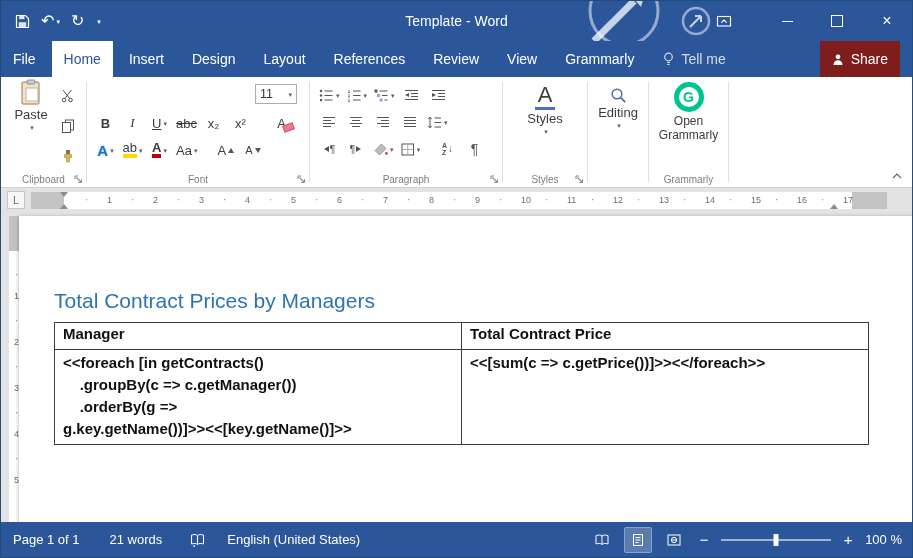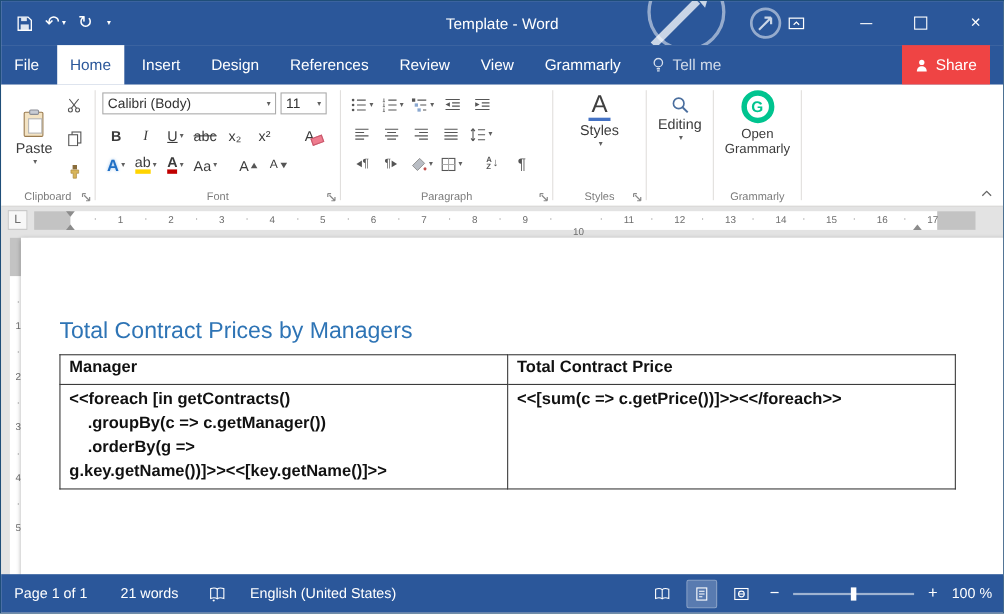--- a/index.html
+++ b/index.html
@@ -19,21 +19,21 @@
   .minbar{width:11px;height:1px;background:#fff;display:block;}
   .maxbox{width:10px;height:10px;border:1px solid #fff;display:block;}
   .dd{font-size:7px;color:#5f5f5f;margin-left:2px;line-height:1;}
   .titlebar .dd{color:#fff;}
 
   
   .tabrow{position:absolute;top:40px;left:0;right:0;height:36px;background:#2b579a;display:flex;align-items:stretch;color:#fff;font-size:14px;gap:4px;}
   .tab{padding:0 12px;display:flex;align-items:center;white-space:nowrap;}
   .tab.active{background:#fff;color:#2b579a;}
   .tab.tellme{color:rgba(255,255,255,.78);gap:6px;}
-  .tab.share{margin-left:auto;margin-right:12px;background:#ef4444;gap:6px;}
+  .tab.share{margin-left:auto;margin-right:12px;background:#7f1d1d;gap:6px;}
 
   
   .ribbon{position:absolute;top:76px;left:0;right:0;height:111px;background:#fff;border-bottom:1px solid #d2d0ce;box-sizing:border-box;}
   .rgroup{position:absolute;top:0;bottom:0;}
   .g-clipboard{left:0;width:85px;}
   .g-font{left:86px;width:222px;}
   .g-paragraph{left:309px;width:192px;}
   .g-styles{left:502px;width:84px;}
   .g-editing{left:587px;width:60px;}
   .g-grammarly{left:648px;width:79px;}
@@ -73,21 +73,21 @@
   .tri2.right{border-left:5px solid #555;}
   .pg{font-size:11px;color:#555;line-height:1;}
   .pg.big{font-size:14px;}
   .sortletters{display:flex;flex-direction:column;font-size:7px;line-height:7px;font-weight:bold;color:#555;}
   .sortarrow{font-size:10px;color:#555;margin-left:1px;line-height:1;}
   .styles-big{left:7px;top:6px;width:70px;height:76px;}
   .sA{font-size:22px;line-height:24px;color:#3f3f3f;border-bottom:3px solid #4472c4;padding:0 3px;}
   .editing-big{left:4px;top:10px;width:52px;height:70px;}
   .grammarly-big{left:4px;top:5px;width:71px;height:78px;}
   .gicon{width:30px;height:30px;border:5px solid #00c48f;border-radius:50%;display:flex;align-items:center;justify-content:center;color:#00c48f;font-weight:bold;font-size:14px;box-sizing:border-box;}
-  .paste-big{left:8px;top:22px;width:44px;height:78px;}
+  .paste-big{left:8px;top:2px;width:44px;height:78px;}
   .collapse-ribbon{position:absolute;right:8px;bottom:6px;width:14px;height:10px;display:flex;align-items:center;justify-content:center;}
 
   
   .docarea{position:absolute;top:187px;left:0;right:0;height:336px;background:#e3e3e3;overflow:hidden;}
   .tabsel{position:absolute;left:6px;top:3px;width:18px;height:18px;background:#f7f7f7;border:1px solid #c6c6c6;display:flex;align-items:center;justify-content:center;font-size:11px;color:#6e6e6e;box-sizing:border-box;}
   .hruler{position:absolute;left:30px;top:4px;width:856px;height:17px;background:#fff;}
   .hr-left{position:absolute;left:0;top:0;bottom:0;width:33px;background:#c3c3c3;}
   .hr-right{position:absolute;left:821px;top:0;bottom:0;right:0;background:#c3c3c3;}
   .hnum{position:absolute;top:3px;font-size:9px;color:#6e6e6e;}
   .hdot{position:absolute;top:2px;font-size:10px;color:#8a8a8a;}
@@ -172,20 +172,21 @@
           <span>×</span>
         </span>
     </div>
   </div>
 
   <div class="tabrow">
     <span class="tab">File</span>
     <span class="tab active">Home</span>
     <span class="tab">Insert</span>
     <span class="tab">Design</span>
+    <span class="tab">Layout</span>
     <span class="tab">References</span>
     <span class="tab">Review</span>
     <span class="tab">View</span>
     <span class="tab">Grammarly</span>
     <span class="tab tellme">
       <svg width="13" height="14" viewBox="0 0 13 14">
           <circle cx="6.5" cy="5" r="3.8" fill="none" stroke="rgba(255,255,255,.8)" stroke-width="1.2"></circle>
           <path d="M5 10.5 H8 M5.3 12.5 H7.7" stroke="rgba(255,255,255,.8)" stroke-width="1.2"></path>
         </svg>
       <span>Tell me</span>
@@ -235,24 +236,20 @@
       <div class="glabel">Clipboard</div>
       <span class="launcher">
         <svg width="9" height="9" viewBox="0 0 9 9">
             <path d="M1 1 H4 M1 1 V4 M2.5 2.5 L7.5 7.5 M7.5 7.5 V4.2 M7.5 7.5 H4.2" stroke="#8a8a8a" fill="none" stroke-width="1.1"></path>
           </svg>
       </span>
     </div>
     <div class="gdiv" style="left:85px"></div>
 
     <div class="rgroup g-font">
-      <div class="combo fontname">
-        <span>Calibri (Body)</span>
-        <span class="dd">▾</span>
-      </div>
       <div class="combo fontsize">
         <span>11</span>
         <span class="dd">▾</span>
       </div>
       <div class="frow frow2">
         <span class="sbtn fb">B</span>
         <span class="sbtn fi">I</span>
         <span class="sbtn">
             <span class="fu">U</span>
             <span class="dd">▾</span>
@@ -482,21 +479,21 @@
           <span class="hnum" style="left: 260px;">5</span>
           <span class="hdot" style="left: 238px;">·</span>
           <span class="hnum" style="left: 306px;">6</span>
           <span class="hdot" style="left: 284px;">·</span>
           <span class="hnum" style="left: 352px;">7</span>
           <span class="hdot" style="left: 330px;">·</span>
           <span class="hnum" style="left: 398px;">8</span>
           <span class="hdot" style="left: 376px;">·</span>
           <span class="hnum" style="left: 444px;">9</span>
           <span class="hdot" style="left: 422px;">·</span>
-          <span class="hnum" style="left: 490px; margin-top: 11px;">10</span>
+          <span class="hnum" style="left: 490px;">10</span>
           <span class="hdot" style="left: 468px;">·</span>
           <span class="hnum" style="left: 536px;">11</span>
           <span class="hdot" style="left: 514px;">·</span>
           <span class="hnum" style="left: 582px;">12</span>
           <span class="hdot" style="left: 560px;">·</span>
           <span class="hnum" style="left: 628px;">13</span>
           <span class="hdot" style="left: 606px;">·</span>
           <span class="hnum" style="left: 674px;">14</span>
           <span class="hdot" style="left: 652px;">·</span>
           <span class="hnum" style="left: 720px;">15</span>

